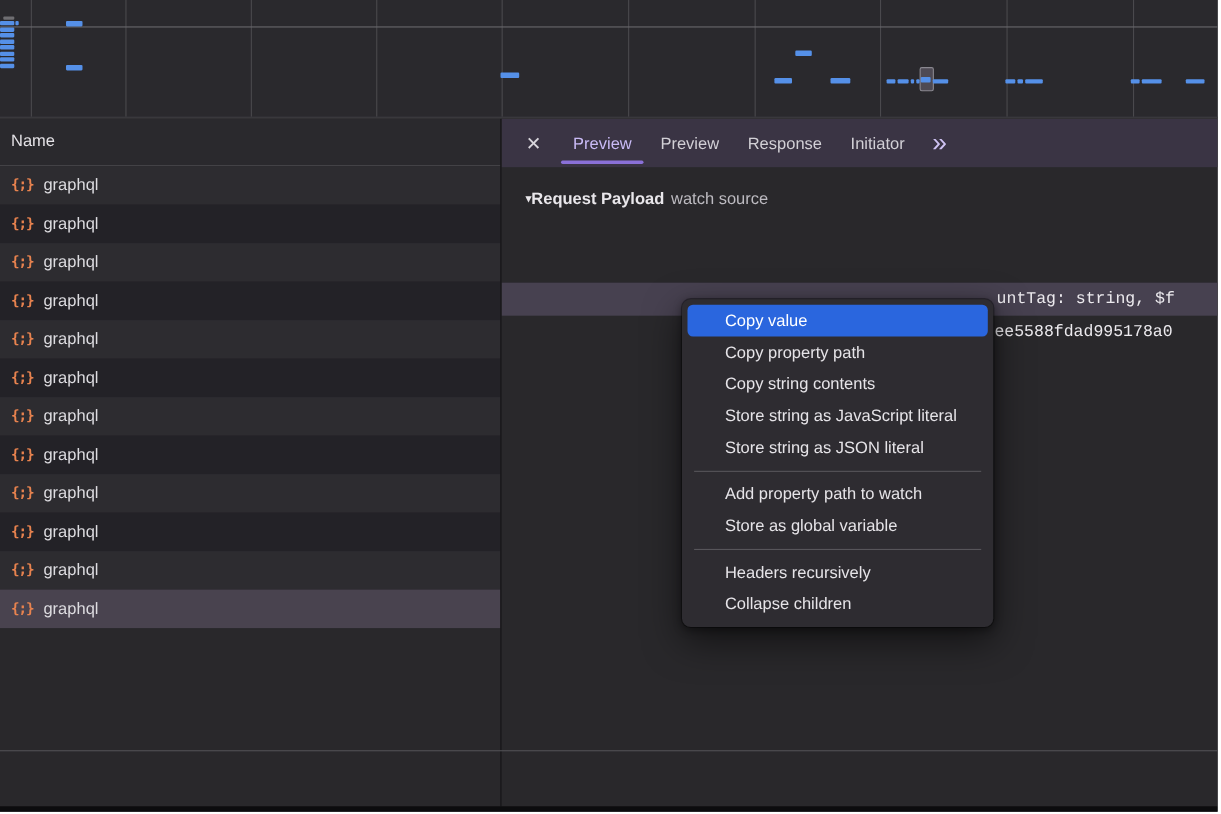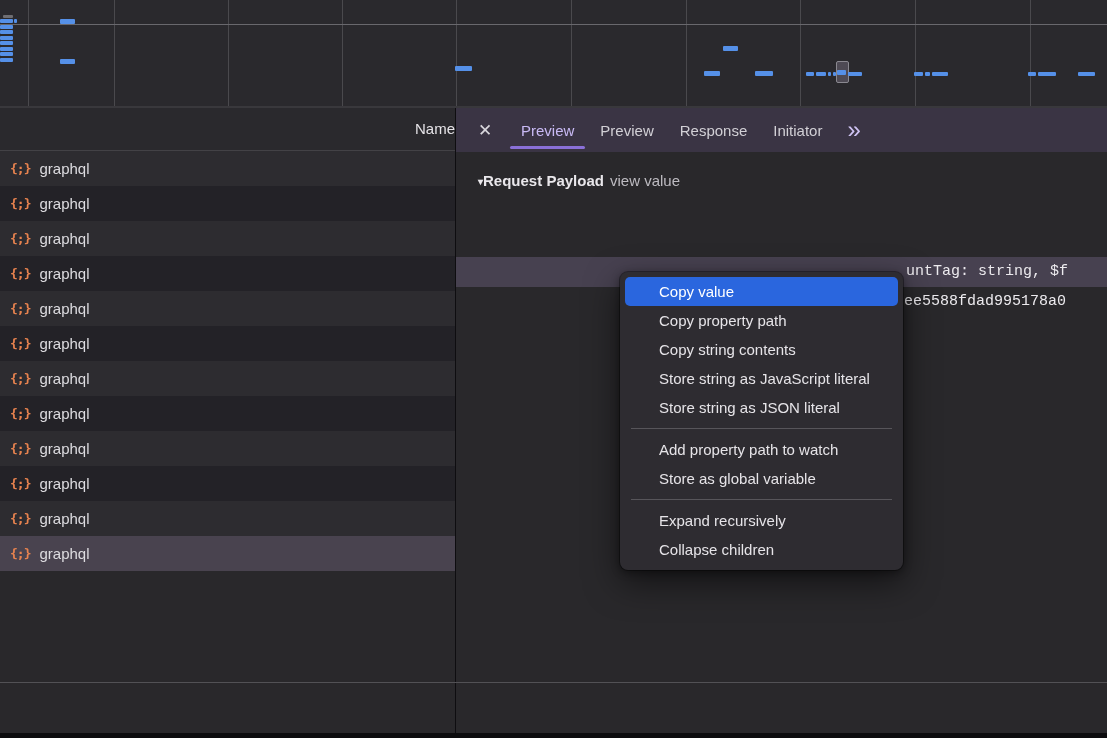--- a/index.html
+++ b/index.html
@@ -11,21 +11,21 @@
   .overview{position:absolute;left:0;top:0;width:1107px;height:106px;background:#2a292d;
             border-bottom:2px solid #39383c;}
   .gridline{position:absolute;top:0;bottom:0;width:1px;background:#4a494d;}
   .hline{position:absolute;left:0;right:0;top:24px;height:1px;background:#69686d;}
   .ov-bar{position:absolute;border-radius:1px;}
   .ov-marker{position:absolute;background:#4e4a54;border:1px solid #8a8890;border-radius:2px;}
 
   
   .left-panel{position:absolute;left:0;top:108px;width:455px;height:625px;background:#29282b;overflow:hidden;}
   .name-header{height:42px;line-height:42px;padding-left:10px;color:#e5e3e7;font-size:15px;
-               border-bottom:1px solid #434246;background:#2a292d;text-align:right;}
+               border-bottom:1px solid #434246;background:#2a292d;}
   .req-row{height:35px;line-height:35px;display:flex;align-items:center;padding-left:10px;
            color:#dddce0;font-size:15px;}
   .req-row.odd{background:#2d2c30;}
   .req-row.even{background:#232227;}
   .req-row.selected{background:#49434f;}
   .json-icon{color:#e8834f;font-family:"DejaVu Sans Mono",monospace;font-weight:bold;
              font-size:13px;letter-spacing:-1px;margin-right:9px;}
 
   .v-divider{position:absolute;left:455px;top:108px;width:1px;height:625px;background:#0e0d10;}
   .footer-line{position:absolute;left:0;top:682px;width:1107px;height:1px;background:#525155;}
@@ -180,21 +180,21 @@
           <button class="tab active">Preview</button>
           <button class="tab">Preview</button>
           <button class="tab">Response</button>
           <button class="tab">Initiator</button>
           <button class="overflow-btn">»</button>
         </div>
 
       <div class="payload-pane">
         <div class="section-header">
           <span class="tri">▾</span><span>Request Payload</span>
-          <span class="view-source">view value</span>
+          <span class="view-source">watch source</span>
         </div>
 
         <div class="json-line l1">
           
         </div>
 
         <div class="json-line l2">
           
         </div>
 
@@ -216,17 +216,17 @@
     <div class="context-menu" id="context-menu">
         <div class="menu-item highlighted">Copy value</div>
         <div class="menu-item">Copy property path</div>
         <div class="menu-item">Copy string contents</div>
         <div class="menu-item">Store string as JavaScript literal</div>
         <div class="menu-item">Store string as JSON literal</div>
         <div class="menu-divider"></div>
         <div class="menu-item">Add property path to watch</div>
         <div class="menu-item">Store as global variable</div>
         <div class="menu-divider"></div>
-        <div class="menu-item">Expand recursively</div>
+        <div class="menu-item">Headers recursively</div>
         <div class="menu-item">Collapse children</div>
       </div>
   </div>
 </div>
 
 </body></html>

